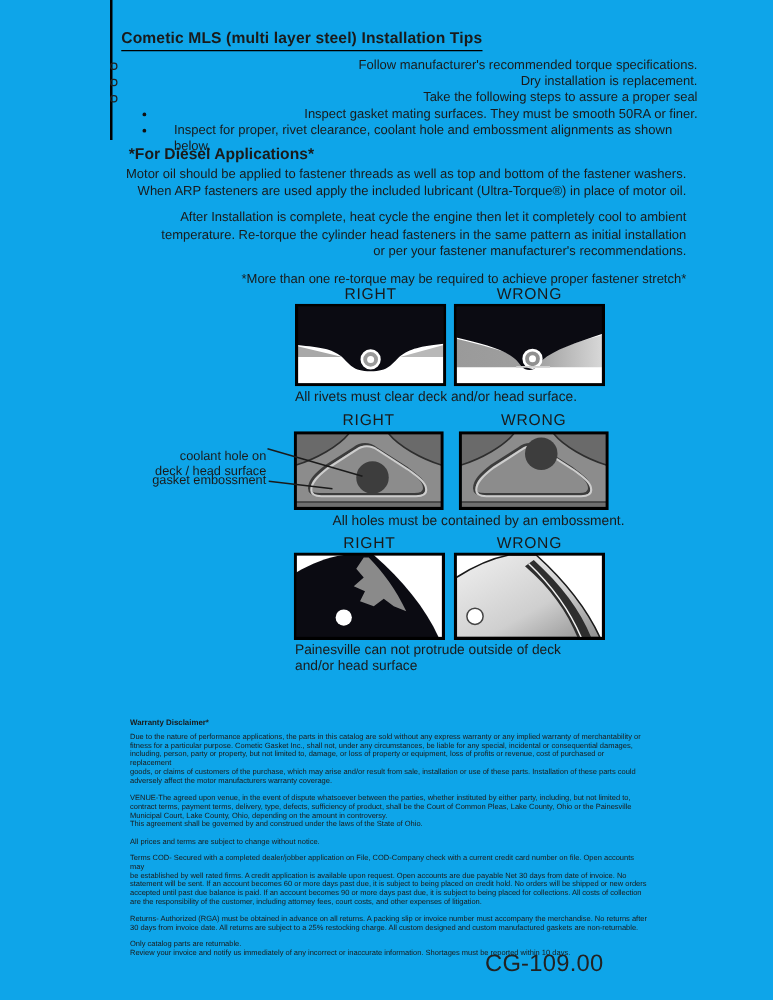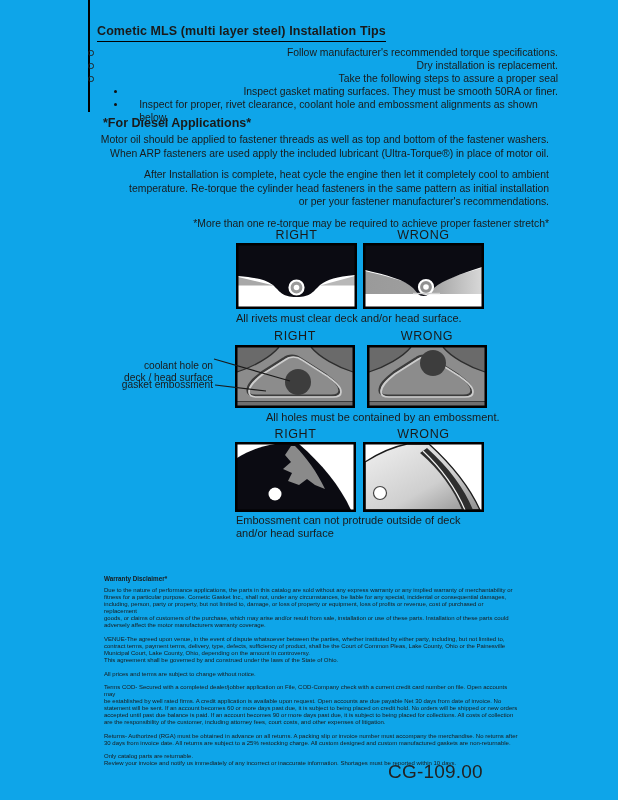--- a/index.html
+++ b/index.html
@@ -172,21 +172,21 @@
       </linearGradient>
     </defs>
     <rect x="2" y="2" width="117" height="66" fill="#ffffff"></rect>
     <path d="M2 20 C16 11 29 5 44 2 L66 2 C88 22 106 44 117 68 L2 68 Z" fill="url(#g2)" stroke="#1a1a1a" stroke-width="1.3"></path>
     <path d="M64 6 C86 26 101 46 110 68 L99 68 C91 48 77 28 57 11 Z" fill="#2e2e2e"></path>
     <path d="M60 9 C79 27 93 47 102 68" fill="none" stroke="#f2f2f2" stroke-width="1.2"></path>
     <circle cx="17" cy="51" r="6.5" fill="#ffffff" stroke="#444" stroke-width="1.2"></circle>
     <rect x="1.25" y="1.25" width="118.5" height="67.5" fill="none" stroke="#000" stroke-width="2.5"></rect>
   </svg>
 
-  <div class="abs caption" style="left:236px;top:514px;">Embossment can not protrude outside of deck
+  <div class="abs caption" style="left:236px;top:514px;">Painesville can not protrude outside of deck
 and/or head surface</div>
 
   <div class="abs warranty" style="left:104px;top:575px;">
     <div class="warranty-head">Warranty Disclaimer*</div>
     <p>Due to the nature of performance applications, the parts in this catalog are sold without any express warranty or any implied warranty of merchantability or
 fitness for a particular purpose.  Cometic Gasket Inc., shall not, under any circumstances, be liable for any special, incidental or consequential damages,
 including, person, party or property, but not limited to, damage, or loss of property or equipment, loss of profits or revenue, cost of purchased or replacement
 goods, or claims of customers of the purchase, which may arise and/or result from sale, installation or use of these parts.  Installation of these parts could
 adversely affect the motor manufacturers warranty coverage.</p>
     <p>VENUE-The agreed upon venue, in the event of dispute whatsoever between the parties, whether instituted by either party, including, but not limited to,

